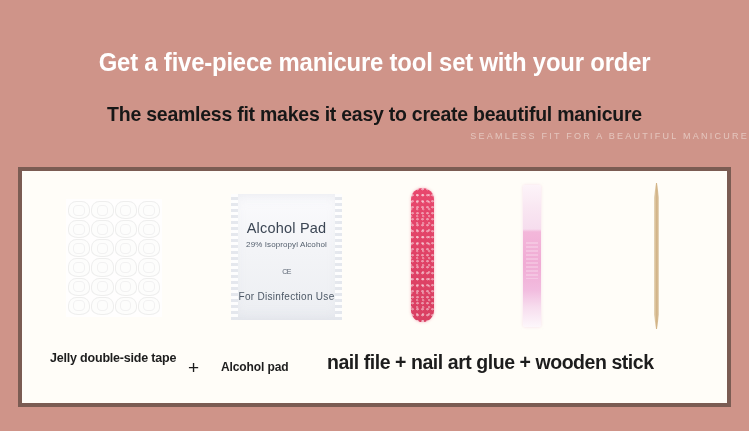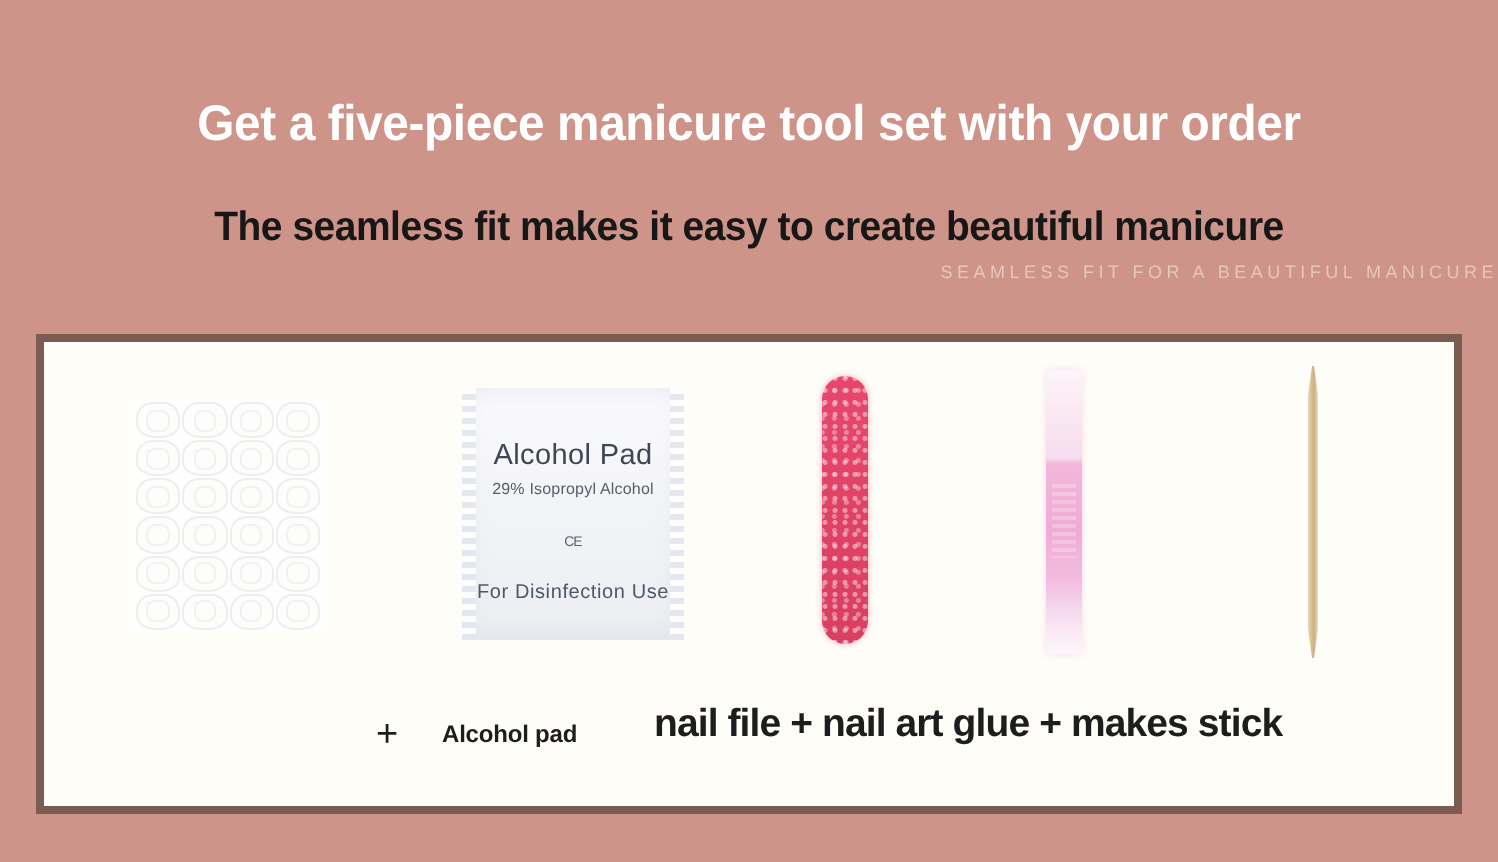--- a/index.html
+++ b/index.html
@@ -223,20 +223,21 @@
           <div class="glue"></div>
         </div>
 
         <div class="slot slot-stick">
           <div class="stick"></div>
         </div>
 
       </div>
 
       <div class="labels">
+        <div class="lbl lbl-tape">Jelly double-side tape</div>
         <div class="lbl lbl-plus">+</div>
         <div class="lbl lbl-pad">Alcohol pad</div>
-        <div class="lbl lbl-rest">nail file + nail art glue + makes stick</div>
+        <div class="lbl lbl-rest">nail file + nail art glue + wooden stick</div>
       </div>
 
     </div>
   </div>
 </div>
 
 </body></html>

